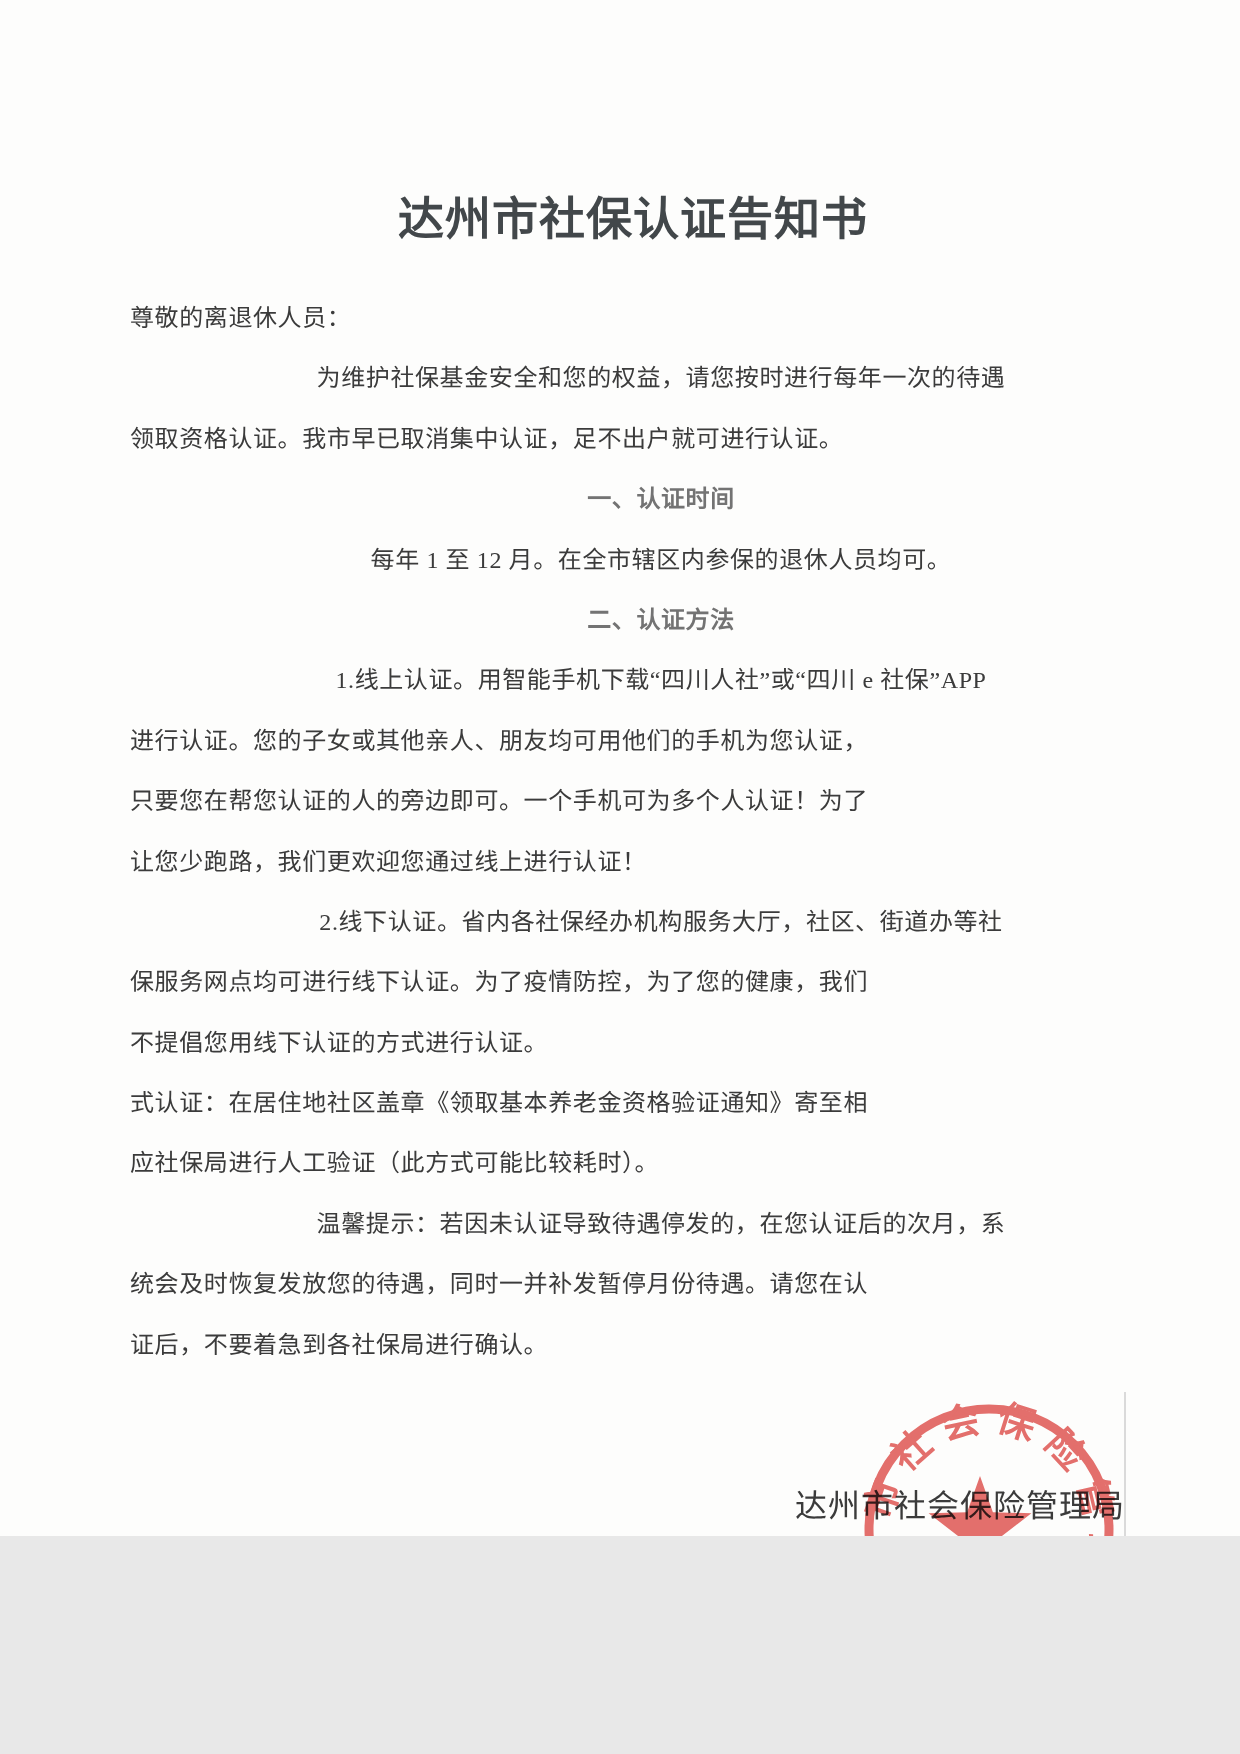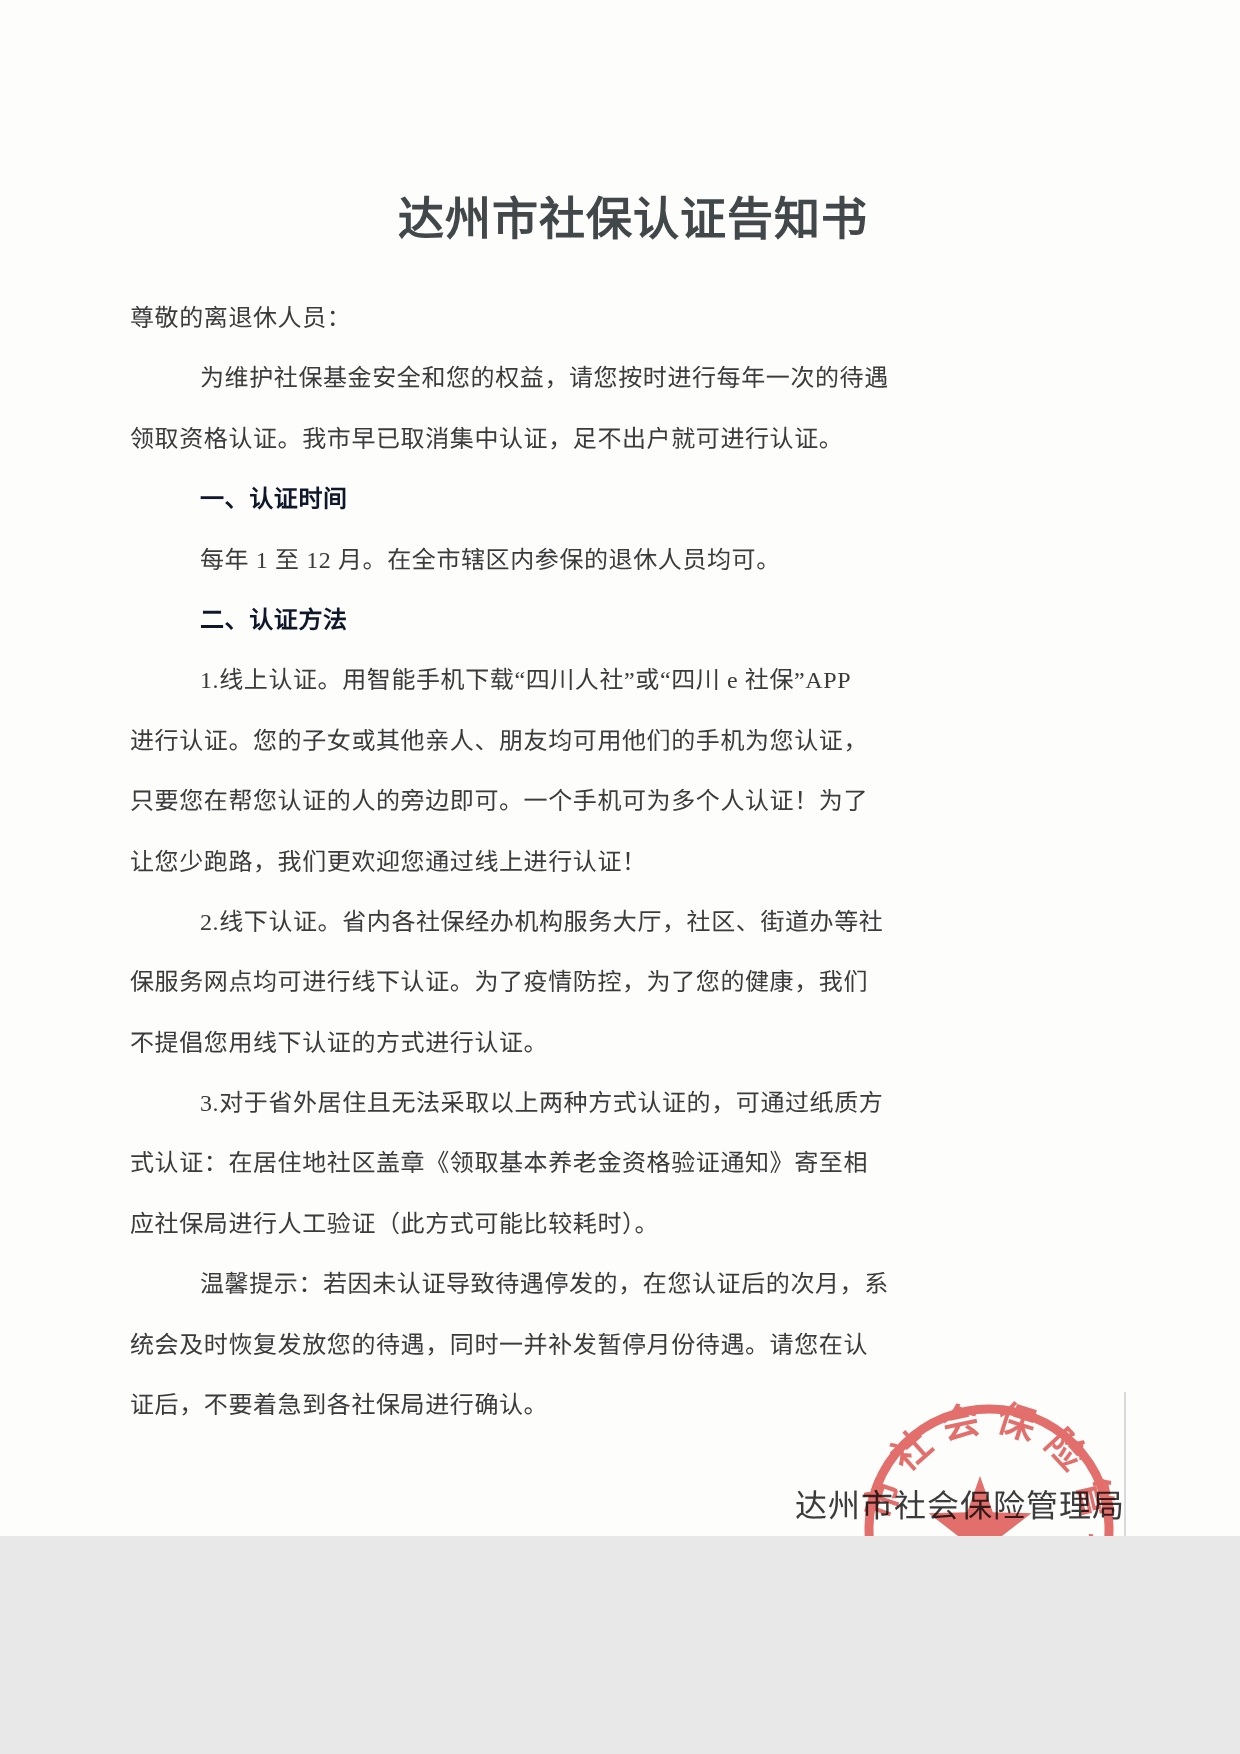--- a/index.html
+++ b/index.html
@@ -13,24 +13,24 @@
     position:absolute; top:182px; left:0; width:1240px; margin:0;
     text-align:center; font-size:46px; font-weight:bold;
     color:#42474a; letter-spacing:1px; transform:translateX(13px);
     font-family:"Liberation Serif","DejaVu Serif",serif;
   }
   .body{
     position:absolute; left:130px; top:288px; width:992px;
     font-size:24px; letter-spacing:0.6px;
   }
   .line{ height:60.4px; line-height:60.4px; white-space:nowrap; }
-  .indent{ padding-left:70px; }
+  .indent{ padding-left:70px;text-align:center; }
   .heading{
     font-family:"Liberation Sans","DejaVu Sans",sans-serif;
-    font-weight:700; color:#0f172a;
+    font-weight:700; color:#737373;
   }
   .signature{
     position:absolute; left:795px; top:1476px;
     font-size:32px; letter-spacing:1px; line-height:60px; white-space:nowrap;
   }
   .date{
     position:absolute; left:884px; top:1538px;
     font-size:23px; letter-spacing:1px; line-height:60px; white-space:nowrap;
   }
   .seal{
@@ -62,21 +62,20 @@
     <div class="line indent heading">一、认证时间</div>
     <div class="line indent">每年 1 至 12 月。在全市辖区内参保的退休人员均可。</div>
     <div class="line indent heading">二、认证方法</div>
     <div class="line indent">1.线上认证。用智能手机下载“四川人社”或“四川 e 社保”APP</div>
     <div class="line">进行认证。您的子女或其他亲人、朋友均可用他们的手机为您认证，</div>
     <div class="line">只要您在帮您认证的人的旁边即可。一个手机可为多个人认证！为了</div>
     <div class="line">让您少跑路，我们更欢迎您通过线上进行认证！</div>
     <div class="line indent">2.线下认证。省内各社保经办机构服务大厅，社区、街道办等社</div>
     <div class="line">保服务网点均可进行线下认证。为了疫情防控，为了您的健康，我们</div>
     <div class="line">不提倡您用线下认证的方式进行认证。</div>
-    <div class="line indent">3.对于省外居住且无法采取以上两种方式认证的，可通过纸质方</div>
     <div class="line">式认证：在居住地社区盖章《领取基本养老金资格验证通知》寄至相</div>
     <div class="line">应社保局进行人工验证（此方式可能比较耗时）。</div>
     <div class="line indent">温馨提示：若因未认证导致待遇停发的，在您认证后的次月，系</div>
     <div class="line">统会及时恢复发放您的待遇，同时一并补发暂停月份待遇。请您在认</div>
     <div class="line">证后，不要着急到各社保局进行确认。</div>
   </div>
 
   <div class="signature">达州市社会保险管理局</div>
   <div class="date">2021 年 3 月</div>
 

